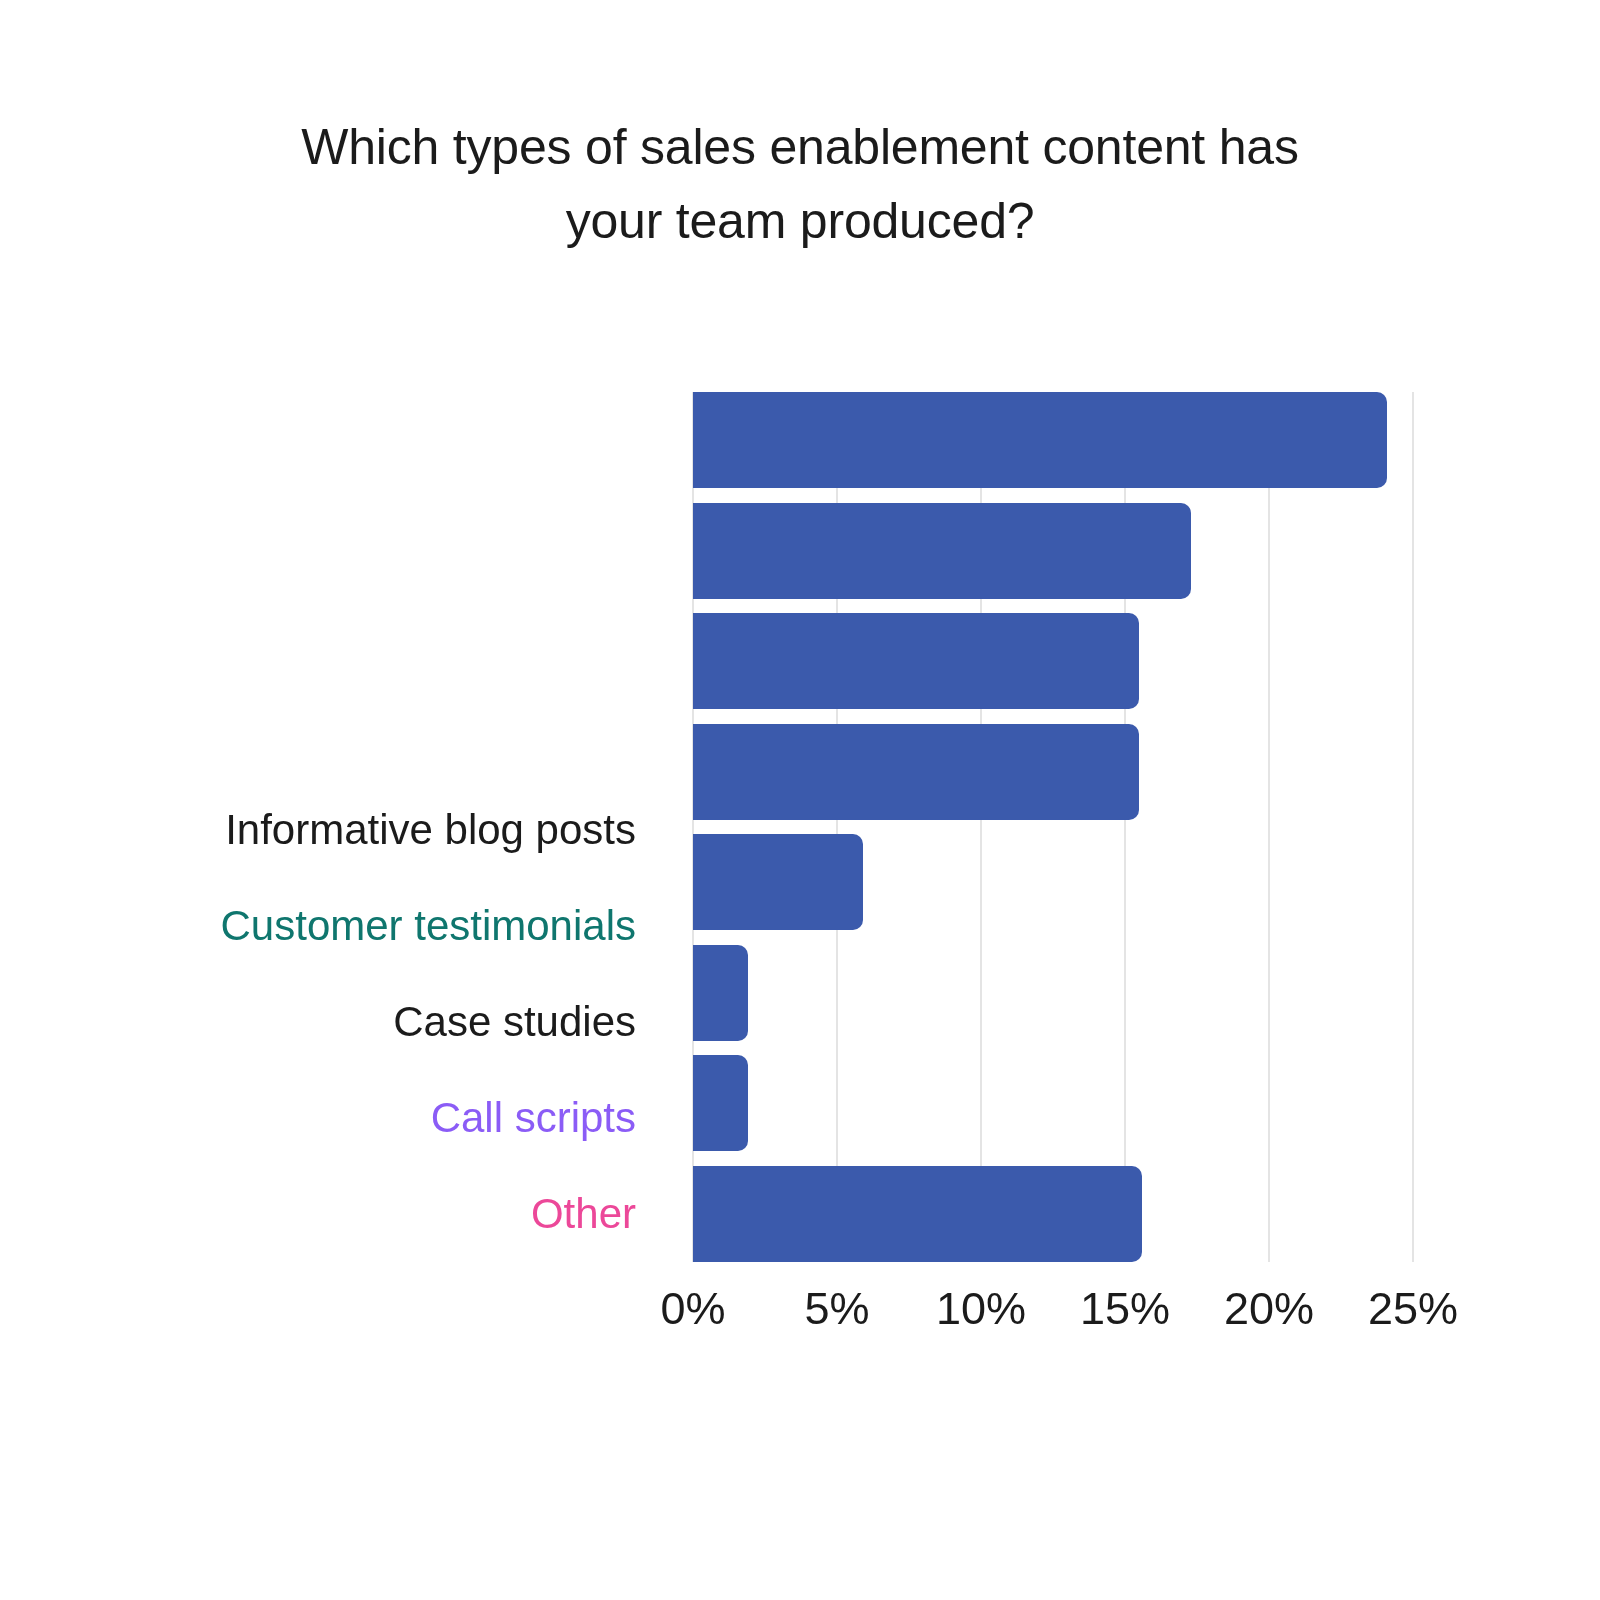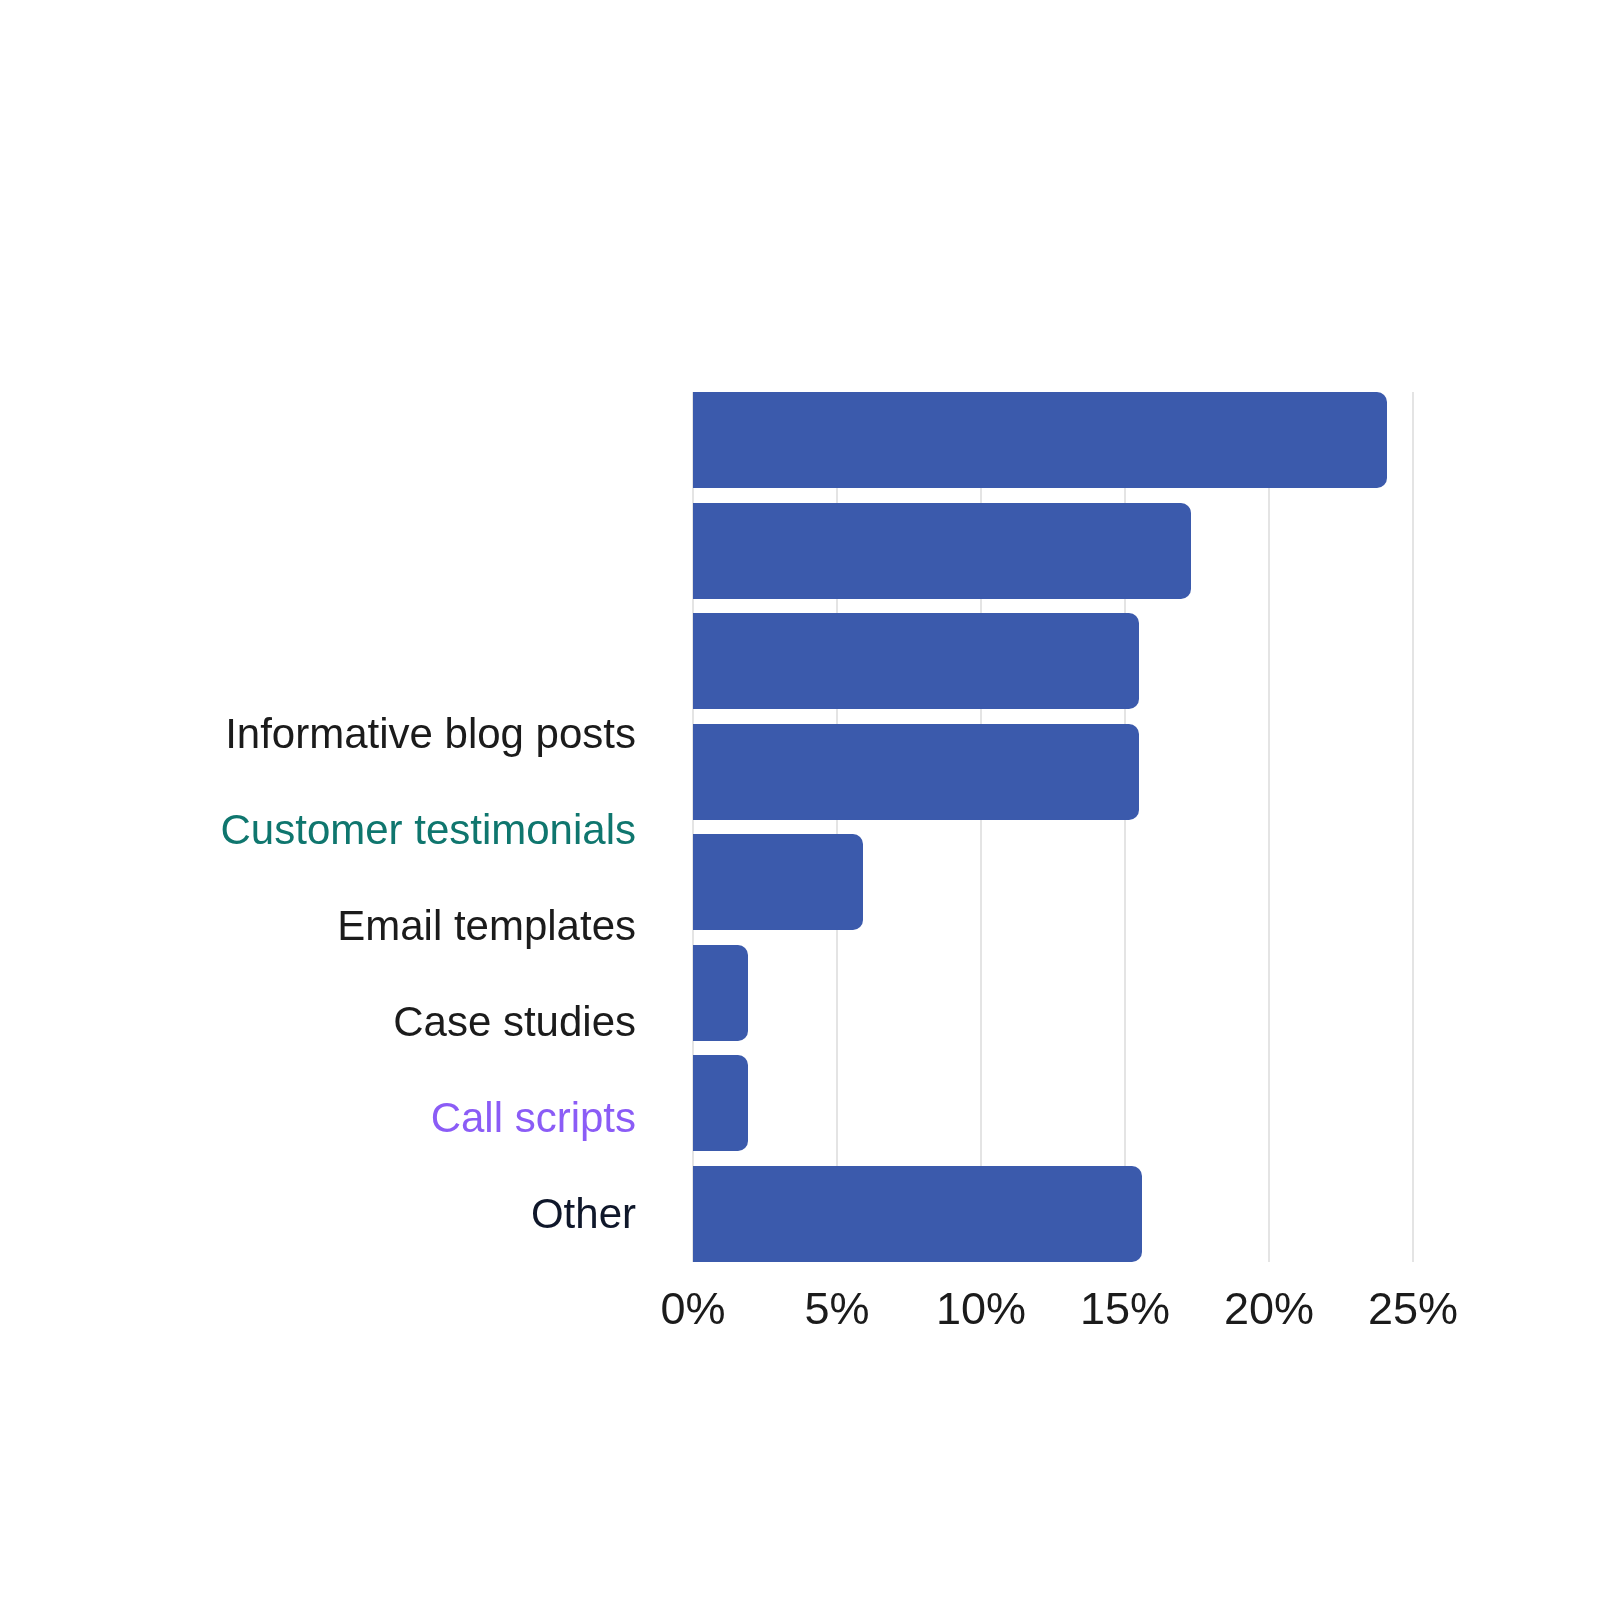--- a/index.html
+++ b/index.html
@@ -146,20 +146,22 @@
     color: #2b2f38;
     letter-spacing: -0.5px;
     line-height: 1;
   }
 </style>
 </head>
 <body>
 
 <div id="figure">
 
+  <div id="chart-title">Which types of sales enablement content has
+your team produced?</div>
 
   <div id="plot">
     <div id="gridlines">
         <div class="gridline axis0" style="left: -1px; background: rgb(228, 228, 228);"></div>
         <div class="gridline" style="left: 143px; background: rgb(228, 228, 228);"></div>
         <div class="gridline" style="left: 287px; background: rgb(228, 228, 228);"></div>
         <div class="gridline" style="left: 431px; background: rgb(228, 228, 228);"></div>
         <div class="gridline" style="left: 575px; background: rgb(228, 228, 228);"></div>
         <div class="gridline" style="left: 719px; background: rgb(228, 228, 228);"></div>
       </div>
@@ -187,24 +189,23 @@
         </div>
         <div class="bar-row">
           <div class="bar" title="Other: 15.6%" style="width: 449.28px; background: rgb(59, 90, 172);"></div>
         </div>
       </div>
   </div>
 
   <div id="ylabels">
       <div class="ylabel" style="color: rgb(27, 27, 27);">Informative blog posts</div>
       <div class="ylabel" style="color: #0f766e;">Customer testimonials</div>
-      <div class="ylabel" style="color: rgb(27, 27, 27);">Email templates</div>
       <div class="ylabel" style="color: rgb(27, 27, 27);">Case studies</div>
       <div class="ylabel" style="color: #8b5cf6;">Call scripts</div>
-      <div class="ylabel" style="color: #0f172a;">Other</div>
+      <div class="ylabel" style="color: #ec4899;">Other</div>
     </div>
 
   <div id="xticks">
       <div class="xtick" style="left: 0px; color: rgb(27, 27, 27);">0%</div>
       <div class="xtick" style="left: 144px; color: rgb(27, 27, 27);">5%</div>
       <div class="xtick" style="left: 288px; color: rgb(27, 27, 27);">10%</div>
       <div class="xtick" style="left: 432px; color: rgb(27, 27, 27);">15%</div>
       <div class="xtick" style="left: 576px; color: rgb(27, 27, 27);">20%</div>
       <div class="xtick" style="left: 720px; color: rgb(27, 27, 27);">25%</div>
     </div>

